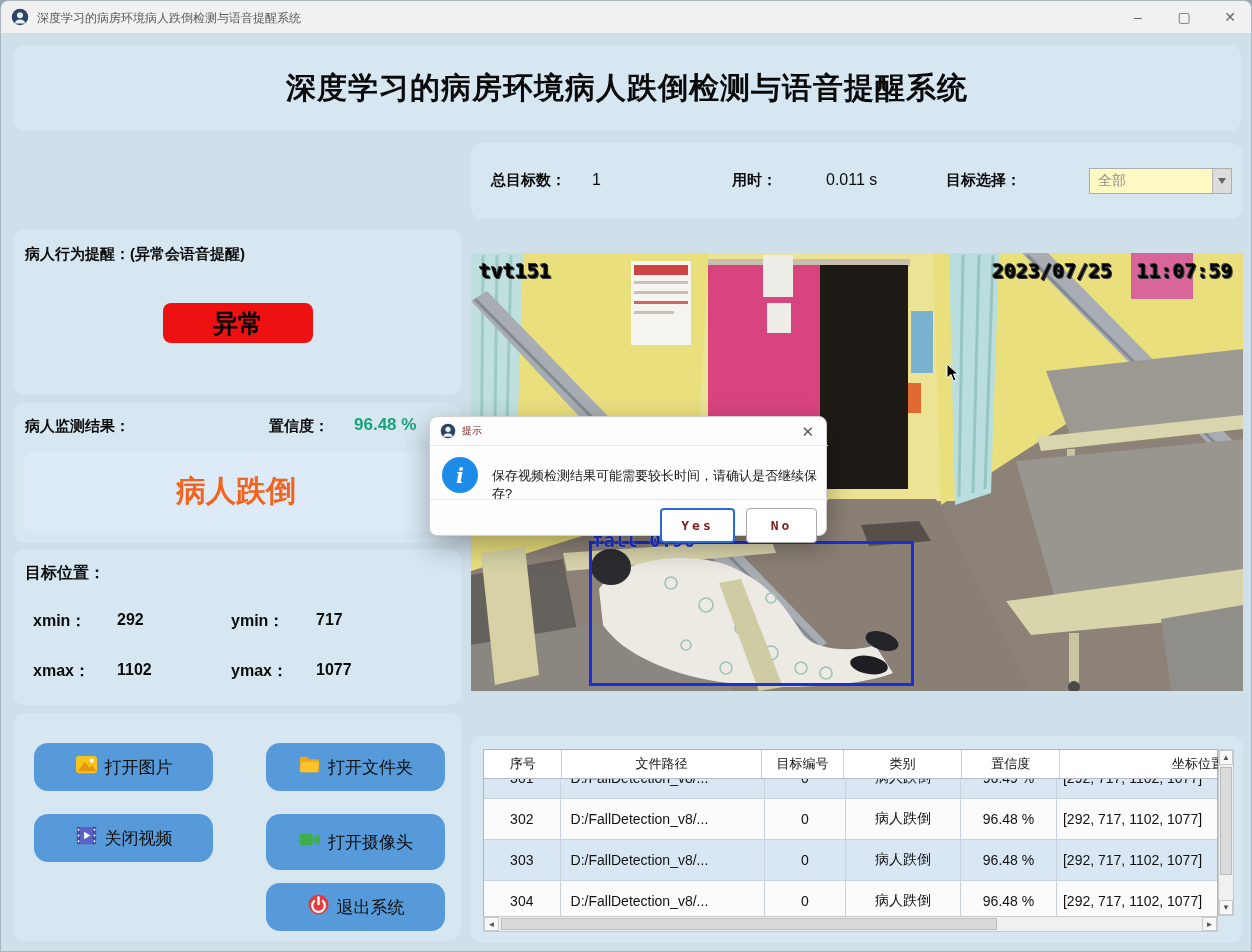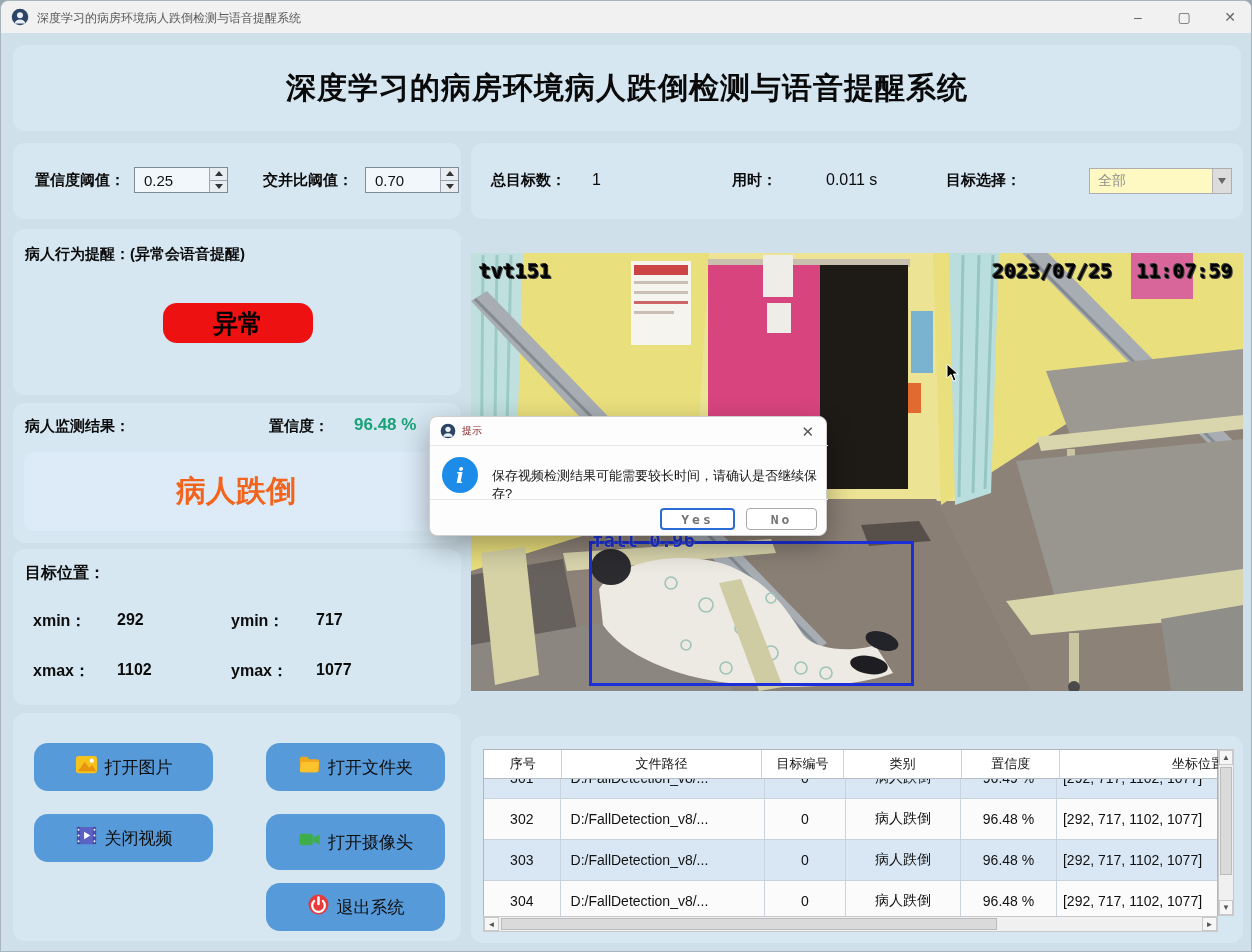--- a/index.html
+++ b/index.html
@@ -25,21 +25,21 @@
   .spin .sb{flex:1;background:#e8edf2;display:flex;align-items:center;justify-content:center;}
   .spin .sb+.sb{border-top:1px solid #9aa5af;}
   .tri-up{width:0;height:0;border-left:4px solid transparent;border-right:4px solid transparent;border-bottom:5px solid #333;}
   .tri-dn{width:0;height:0;border-left:4px solid transparent;border-right:4px solid transparent;border-top:5px solid #333;}
   
   .combo{background:#fef9c3;border:1px solid #aeaeae;height:26px;display:flex;align-items:center;}
   .combo .ctext{flex:1;padding-left:8px;font-size:14px;color:#8f8f8f;}
   .combo .carrow{width:18px;height:100%;border-left:1px solid #b5b5b5;background:#dcdcdc;
                  display:flex;align-items:center;justify-content:center;}
   
-  .status-red{background:#ee1111;border-radius:14px;display:flex;align-items:center;justify-content:center;
+  .status-red{background:#ee1111;border-radius:8px;display:flex;align-items:center;justify-content:center;
               font-size:25px;font-weight:800;color:#000;}
   .green{color:#1aa179;font-weight:700;font-size:17px;}
   .resultbox{background:#dcebf7;border-radius:10px;display:flex;align-items:center;justify-content:center;
              font-size:30px;font-weight:800;color:#f2641d;}
   
   .abtn{background:#579ad9;border-radius:14px;display:flex;align-items:center;justify-content:center;gap:7px;
         font-size:17px;color:#0d0d0d;cursor:pointer;}
   .abtn svg{width:23px;height:23px;}
   
   .video{left:470px;top:252px;width:772px;height:438px;background:#7c756e;overflow:hidden;}
@@ -71,22 +71,22 @@
   .sbthumb{background:#dadada;border:1px solid #bcbcbc;}
   
   .dialog{left:428px;top:415px;width:398px;height:120px;background:#fdfdfd;border:1px solid #cfcfcf;
           border-radius:8px;box-shadow:0 10px 28px rgba(0,0,0,.32);z-index:50;}
   .dtitle{font-size:10px;color:#7f1d1d;}
   .dclose{color:#555;font-size:15px;}
   .infoicon{width:36px;height:36px;border-radius:50%;background:#1d8ce8;color:#fff;display:flex;
             align-items:center;justify-content:center;font-family:"DejaVu Serif",serif;
             font-style:italic;font-weight:700;font-size:21px;}
   .dmsg{font-size:13px;color:#161616;}
-  .dbtn{height:22px;background:#fff;border-radius:4px;display:flex;align-items:center;justify-content:center;
-        font-family:"DejaVu Sans Mono",monospace;font-size:13px;font-weight:700;color:#737373;letter-spacing:3px;cursor:pointer;}
+  .dbtn{height:35px;background:#fff;border-radius:4px;display:flex;align-items:center;justify-content:center;
+        font-family:"DejaVu Sans Mono",monospace;font-size:13px;font-weight:700;color:#7f1d1d;letter-spacing:3px;cursor:pointer;}
   .yes{border:2px solid #2b6cd4;} .no{border:1px solid #a9a9a9;}
   .sep{background:#e7e7e7;height:1px;}
   .cursor{z-index:10;}
 </style>
 </head>
 <body>
 
 <div class="window">
 
   <div class="abs titlebar">
@@ -100,46 +100,20 @@
     <span class="abs apptitle">深度学习的病房环境病人跌倒检测与语音提醒系统</span>
     <div class="abs winbtn" style="left:1114px;">–</div>
     <div class="abs winbtn" style="left:1160px;">▢</div>
     <div class="abs winbtn" style="left:1206px;">✕</div>
   </div>
 
   <div class="abs panel" style="left:12px;top:44px;width:1228px;height:86px;display:flex;align-items:center;">
     <div class="htitle">深度学习的病房环境病人跌倒检测与语音提醒系统</div>
   </div>
 
-  <div class="abs panel" style="left:12px;top:142px;width:448px;height:76px;">
-    <span class="abs lbl" style="left:22px;top:28px;">置信度阈值：</span>
-    <div class="abs spin" style="left:121px;top:24px;width:94px;">
-      <span class="num">0.25</span>
-      <span class="btns">
-        <span class="sb">
-            <span class="tri-up"></span>
-          </span>
-        <span class="sb">
-            <span class="tri-dn"></span>
-          </span>
-      </span>
-    </div>
-    <span class="abs lbl" style="left:250px;top:28px;">交并比阈值：</span>
-    <div class="abs spin" style="left:352px;top:24px;width:94px;">
-      <span class="num">0.70</span>
-      <span class="btns">
-        <span class="sb">
-            <span class="tri-up"></span>
-          </span>
-        <span class="sb">
-            <span class="tri-dn"></span>
-          </span>
-      </span>
-    </div>
-  </div>
 
   <div class="abs panel" style="left:470px;top:142px;width:772px;height:76px;">
     <span class="abs lbl" style="left:20px;top:28px;">总目标数：</span>
     <span class="abs val" style="left:121px;top:28px;font-size:16px;">1</span>
     <span class="abs lbl" style="left:261px;top:28px;">用时：</span>
     <span class="abs val" style="left:355px;top:28px;font-size:16px;">0.011 s</span>
     <span class="abs lbl" style="left:475px;top:28px;">目标选择：</span>
     <div class="abs combo" style="left:618px;top:25px;width:143px;">
       <span class="ctext">全部</span>
       <span class="carrow">

